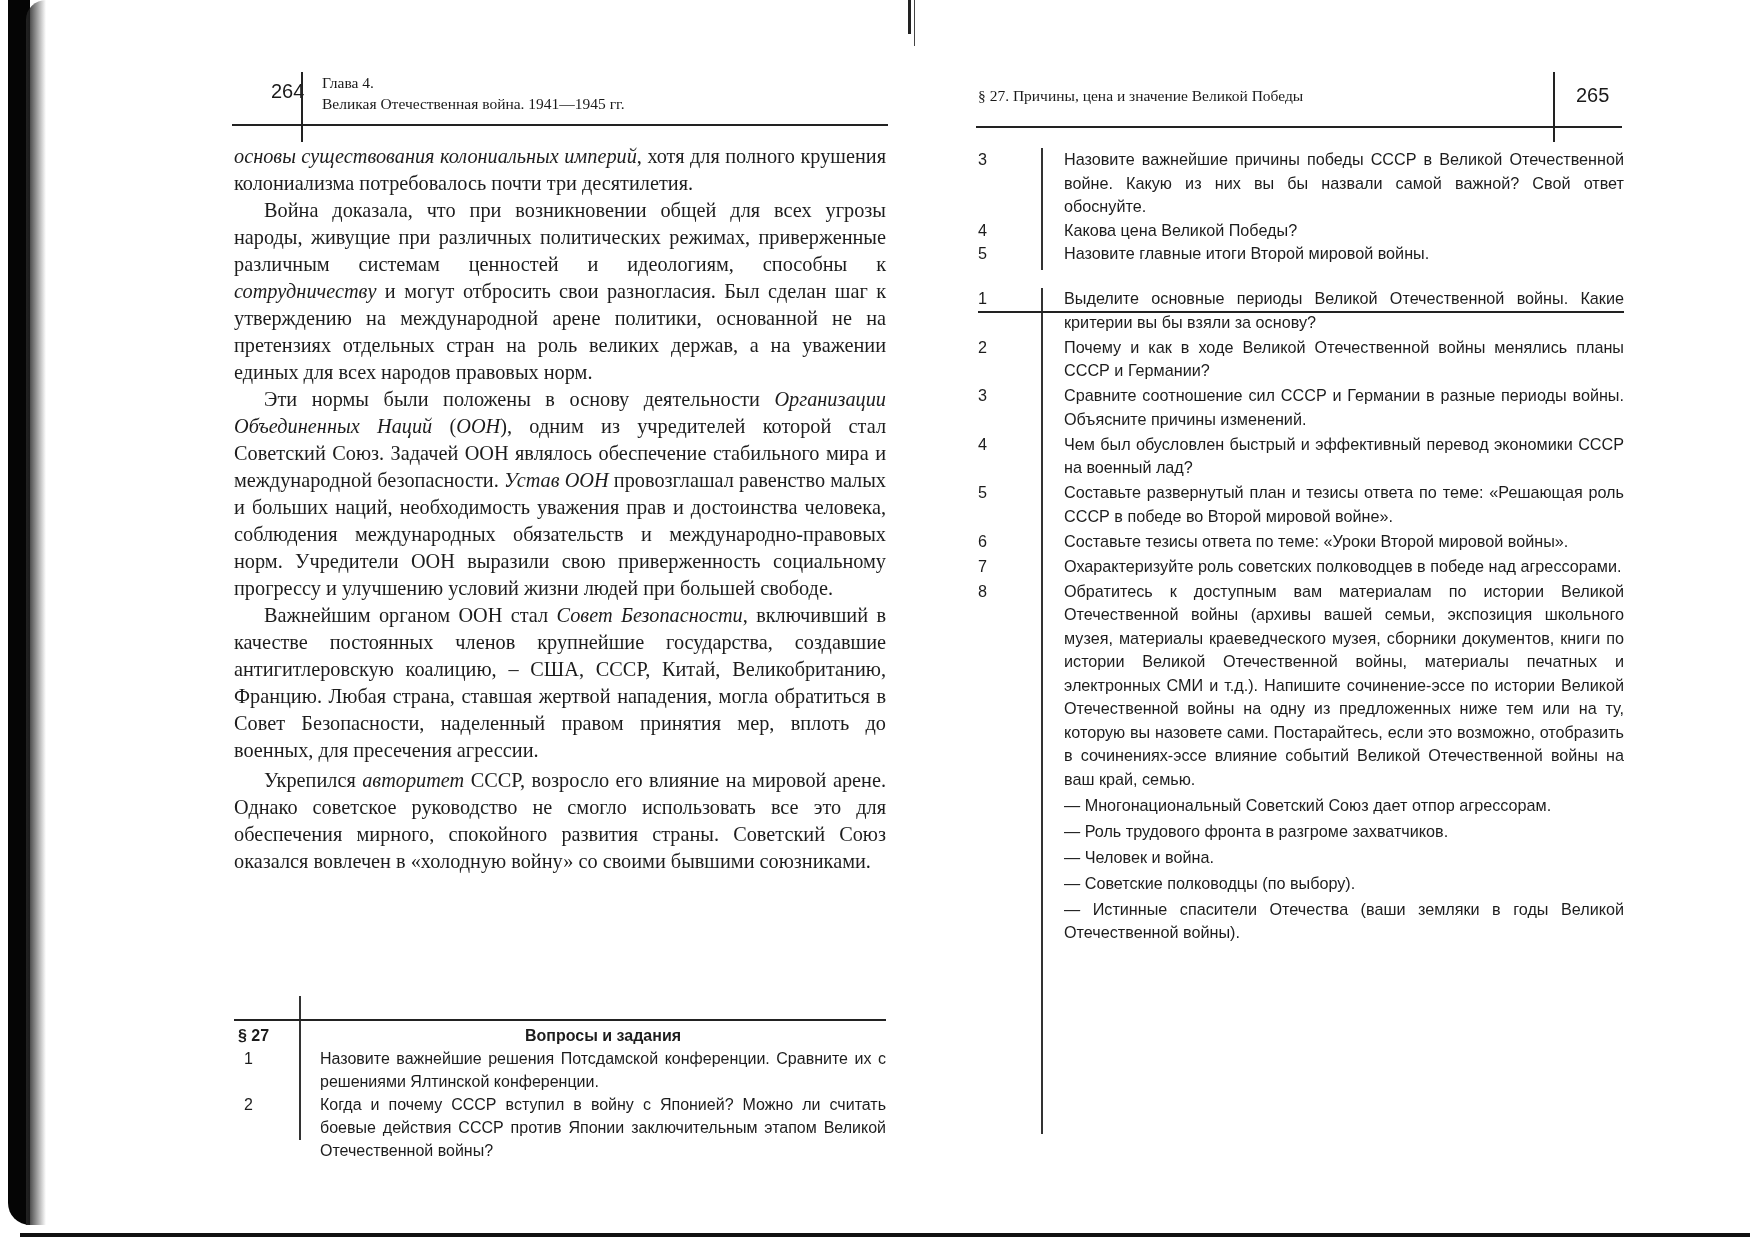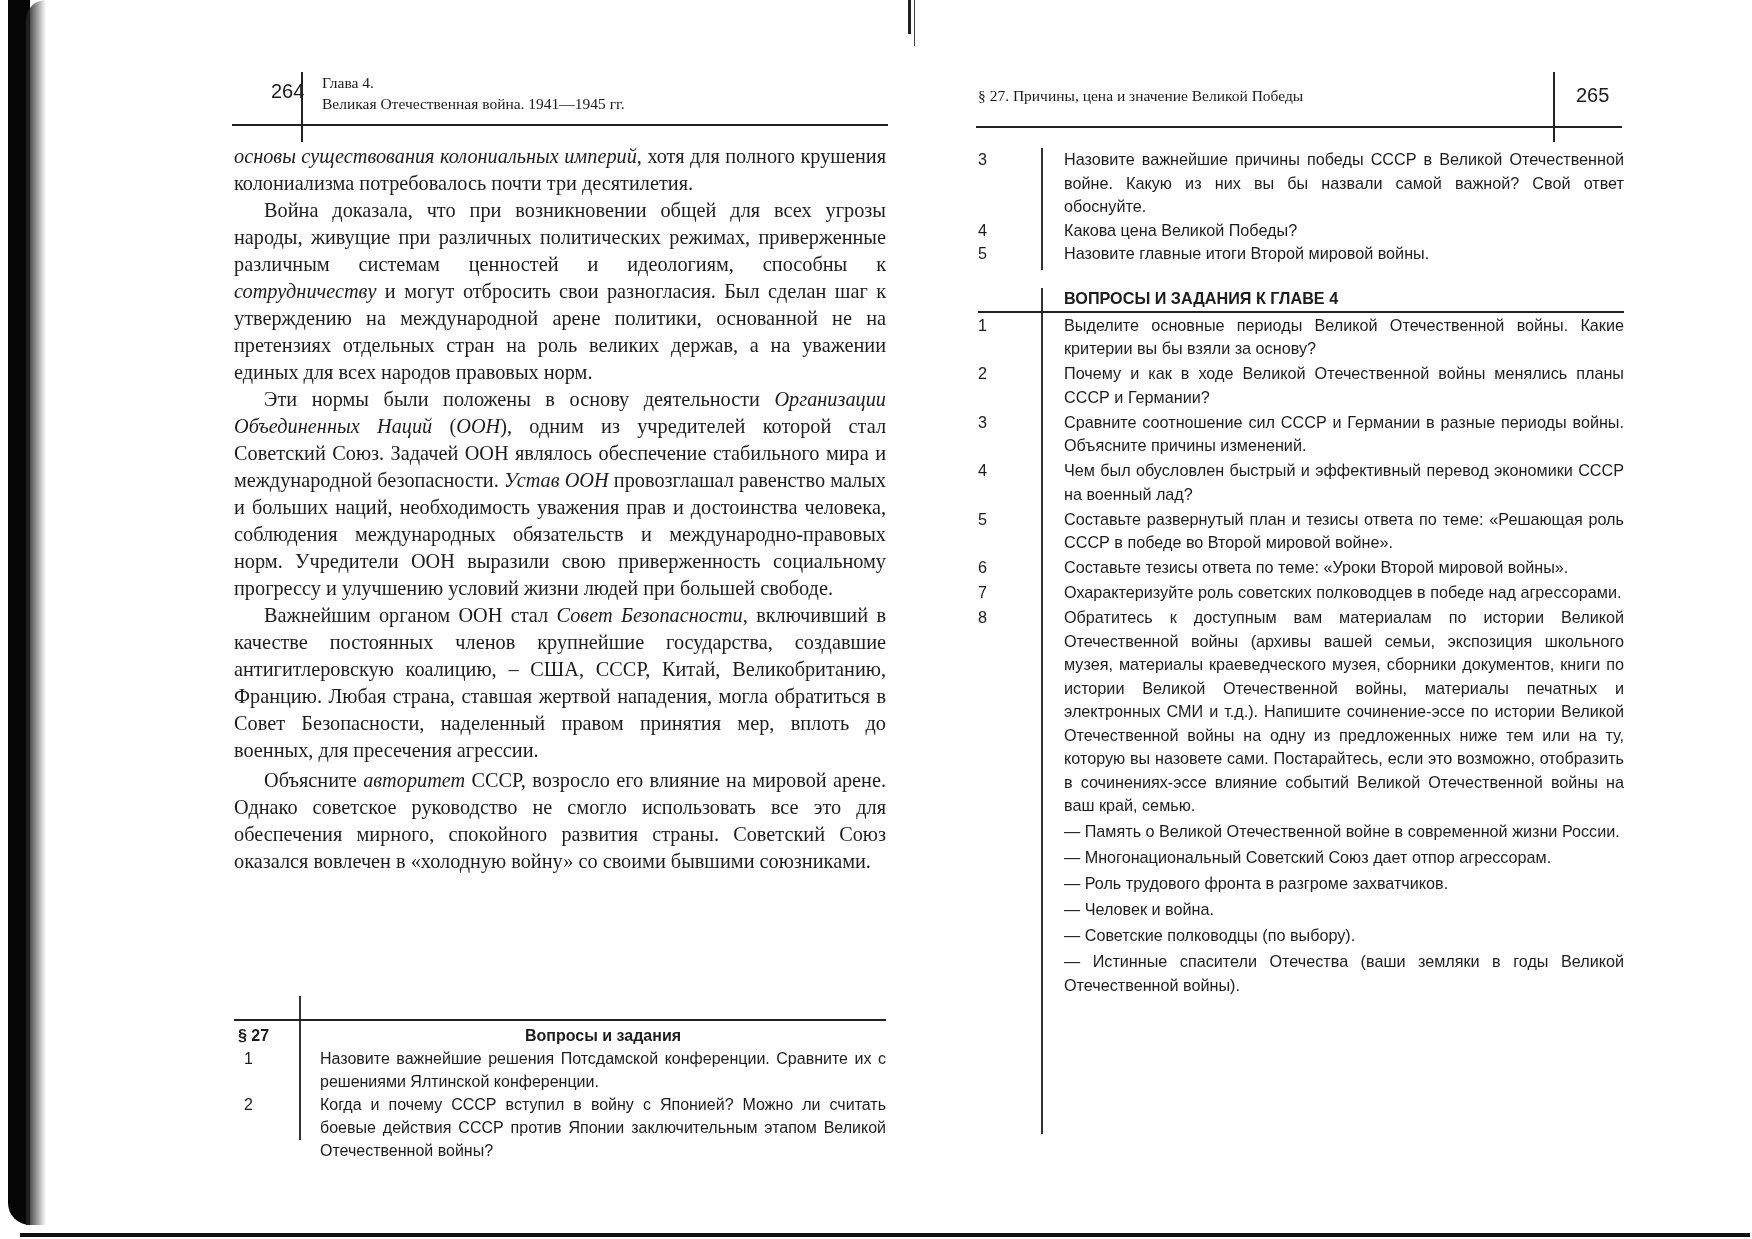--- a/index.html
+++ b/index.html
@@ -88,21 +88,21 @@
   <div class="hdr-vrule" style="left:301px; top:72px; height:70px;"></div>
   <div class="hdr-text serif" style="left:322px; top:73px;">Глава 4.</div>
   <div class="hdr-text serif" style="left:322px; top:94px;">Великая Отечественная война. 1941—1945 гг.</div>
   <div class="hdr-rule" style="left:232px; top:124px; width:656px;"></div>
 
   <div class="left-body" id="left-body">
       <p class="noindent"><em>основы существования колониальных империй</em><span>, хотя для полного крушения колониализма потребовалось почти три десятилетия.</span></p>
       <p><span>Война доказала, что при возникновении общей для всех угрозы народы, живущие при различных политических режимах, приверженные различным системам ценностей и идеологиям, способны к </span><em>сотрудничеству</em><span> и могут отбросить свои разногласия. Был сделан шаг к утверждению на международной арене политики, основанной не на претензиях отдельных стран на роль великих держав, а на уважении единых для всех народов правовых норм.</span></p>
       <p><span>Эти нормы были положены в основу деятельности </span><em>Организации Объединенных Наций</em><span> (</span><em>ООН</em><span>), одним из учредителей которой стал Советский Союз. Задачей ООН являлось обеспечение стабильного мира и международной безопасности. </span><em>Устав ООН</em><span> провозглашал равенство малых и больших наций, необходимость уважения прав и достоинства человека, соблюдения международных обязательств и международно-правовых норм. Учредители ООН выразили свою приверженность социальному прогрессу и улучшению условий жизни людей при большей свободе.</span></p>
       <p><span>Важнейшим органом ООН стал </span><em>Совет Безопасности</em><span>, включивший в качестве постоянных членов крупнейшие государства, создавшие антигитлеровскую коалицию, – США, СССР, Китай, Великобританию, Францию. Любая страна, ставшая жертвой нападения, могла обратиться в Совет Безопасности, наделенный правом принятия мер, вплоть до военных, для пресечения агрессии.</span></p>
-      <p class="gap"><span>Объясните </span><em>авторитет</em><span> СССР, возросло его влияние на мировой арене. Однако советское руководство не смогло использовать все это для обеспечения мирного, спокойного развития страны. Советский Союз оказался вовлечен в «холодную войну» со своими бывшими союзниками.</span></p>
+      <p class="gap"><span>Укрепился </span><em>авторитет</em><span> СССР, возросло его влияние на мировой арене. Однако советское руководство не смогло использовать все это для обеспечения мирного, спокойного развития страны. Советский Союз оказался вовлечен в «холодную войну» со своими бывшими союзниками.</span></p>
     </div>
 
   <div class="vline" style="left:299px; top:996px; height:144px;"></div>
   <div class="hline" style="left:234px; top:1019px; width:652px;"></div>
   <div class="qtable left-q" id="left-q">
     <div class="qrow qhead">
       <div class="qnum">§ 27</div>
       <div class="qtext" style="text-align:center;">Вопросы и задания</div>
     </div>
   <div class="qrow">
@@ -134,24 +134,20 @@
       </div>
       <div class="qrow">
         <div class="qnum">5</div>
         <div class="qtext">Назовите главные итоги Второй мировой войны.</div>
       </div>
     </div>
 
   <div class="vline" style="left:1041px; top:288px; height:846px;"></div>
   <div class="hline" style="left:978px; top:311px; width:646px;"></div>
   <div class="qtable right-q2" id="right-q2">
-    <div class="qrow qhead" style="margin-bottom:3px;">
-      <div class="qnum"></div>
-      <div class="qtext" style="text-align:left;">ВОПРОСЫ И ЗАДАНИЯ К ГЛАВЕ 4</div>
-    </div>
   <div class="qrow">
         <div class="qnum">1</div>
         <div class="qtext">Выделите основные периоды Великой Отечественной войны. Какие критерии вы бы взяли за основу?</div>
       </div>
       <div class="qrow">
         <div class="qnum">2</div>
         <div class="qtext">Почему и как в ходе Великой Отечественной войны менялись планы СССР и Германии?</div>
       </div>
       <div class="qrow">
         <div class="qnum">3</div>
@@ -172,24 +168,20 @@
       <div class="qrow">
         <div class="qnum">7</div>
         <div class="qtext">Охарактеризуйте роль советских полководцев в победе над агрессорами.</div>
       </div>
       <div class="qrow">
         <div class="qnum">8</div>
         <div class="qtext">Обратитесь к доступным вам материалам по истории Великой Отечественной войны (архивы вашей семьи, экспозиция школьного музея, материалы краеведческого музея, сборники документов, книги по истории Великой Отечественной войны, материалы печатных и электронных СМИ и т.д.). Напишите сочинение-эссе по истории Великой Отечественной войны на одну из предложенных ниже тем или на ту, которую вы назовете сами. Постарайтесь, если это возможно, отобразить в сочинениях-эссе влияние событий Великой Отечественной войны на ваш край, семью.</div>
       </div>
       <div class="qrow">
         <div class="qnum"></div>
-        <div class="qtext sub">— Память о Великой Отечественной войне в современной жизни России.</div>
-      </div>
-      <div class="qrow">
-        <div class="qnum"></div>
         <div class="qtext sub">— Многонациональный Советский Союз дает отпор агрессорам.</div>
       </div>
       <div class="qrow">
         <div class="qnum"></div>
         <div class="qtext sub">— Роль трудового фронта в разгроме захватчиков.</div>
       </div>
       <div class="qrow">
         <div class="qnum"></div>
         <div class="qtext sub">— Человек и война.</div>
       </div>

